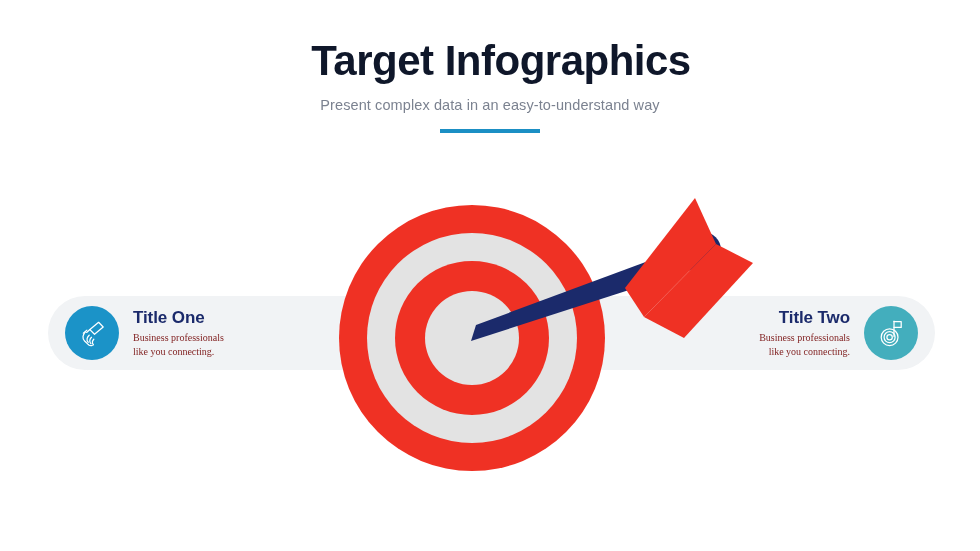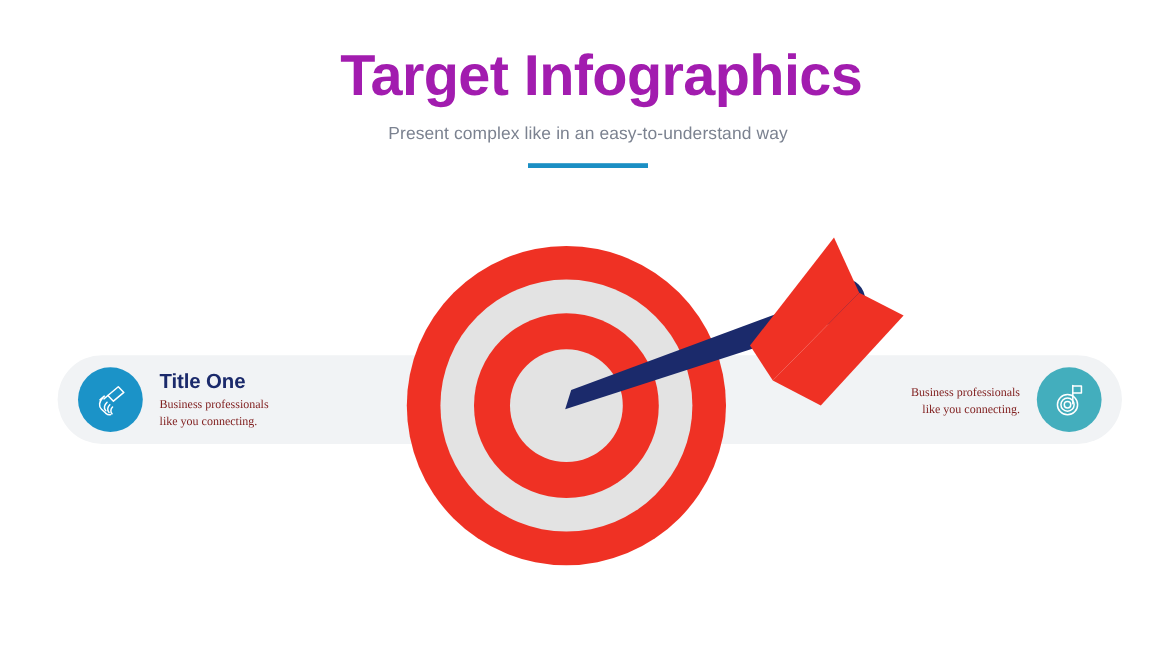--- a/index.html
+++ b/index.html
@@ -15,24 +15,24 @@
     background:#ffffff;
   }
 
   
   #header {
     position:absolute;
     top:38px; left:0; width:980px;
     text-align:center;
   }
   #page-title {
-    font-size:48px;
+    font-size:42px;
     font-weight:bold;
     letter-spacing:-0.5px;
-    color:#a21caf;
+    color:#0f172a;
     line-height:1.08;
     margin-left:22px;
   }
   #page-subtitle {
     margin-top:14px;
     font-size:14.5px;
     color:#7b8290;
     letter-spacing:0.1px;
   }
   #title-underline {
@@ -89,21 +89,21 @@
     width:470px; height:340px;
   }
 </style>
 </head>
 <body>
 
 <div id="slide">
 
   <div id="header">
     <div id="page-title">Target Infographics</div>
-    <div id="page-subtitle">Present complex like in an easy-to-understand way</div>
+    <div id="page-subtitle">Present complex data in an easy-to-understand way</div>
     <div id="title-underline"></div>
   </div>
 
   <div class="panel" id="panel-left">
     <div class="icon-circle" id="icon-circle-left">
       <svg width="30" height="30" viewBox="0 0 30 30">
         <g fill="none" stroke="#ffffff" stroke-width="1.25" stroke-linecap="round" stroke-linejoin="round">
           <path d="M21.6 4.3 L26.2 9.0 L17.5 16.3 L12.9 11.6 Z"></path>
           <path d="M12.9 11.6 L9.6 14.4"></path>
           <path d="M9.9 12.1 L6.3 15.2"></path>
@@ -117,20 +117,21 @@
     </div>
     <div class="panel-text">
       <div class="panel-title">Title One</div>
       <div class="panel-body">Business professionals</div>
       <div class="panel-body" style="margin-top:0">like you connecting.</div>
     </div>
   </div>
 
   <div class="panel" id="panel-right">
     <div class="panel-text">
+      <div class="panel-title">Title Two</div>
       <div class="panel-body">Business professionals</div>
       <div class="panel-body" style="margin-top:0">like you connecting.</div>
     </div>
     <div class="icon-circle" id="icon-circle-right">
       <svg width="30" height="30" viewBox="0 0 30 30">
         <g fill="none" stroke="#ffffff" stroke-width="1.25" stroke-linecap="round" stroke-linejoin="round">
           <path d="M18.0 3.2 L18.0 18.5"></path>
           <path d="M18.0 3.6 L25.2 3.6 L25.2 9.4 L18.0 9.4"></path>
           <circle cx="13.6" cy="19.2" r="8.4"></circle>
           <circle cx="13.6" cy="19.2" r="5.5"></circle>

